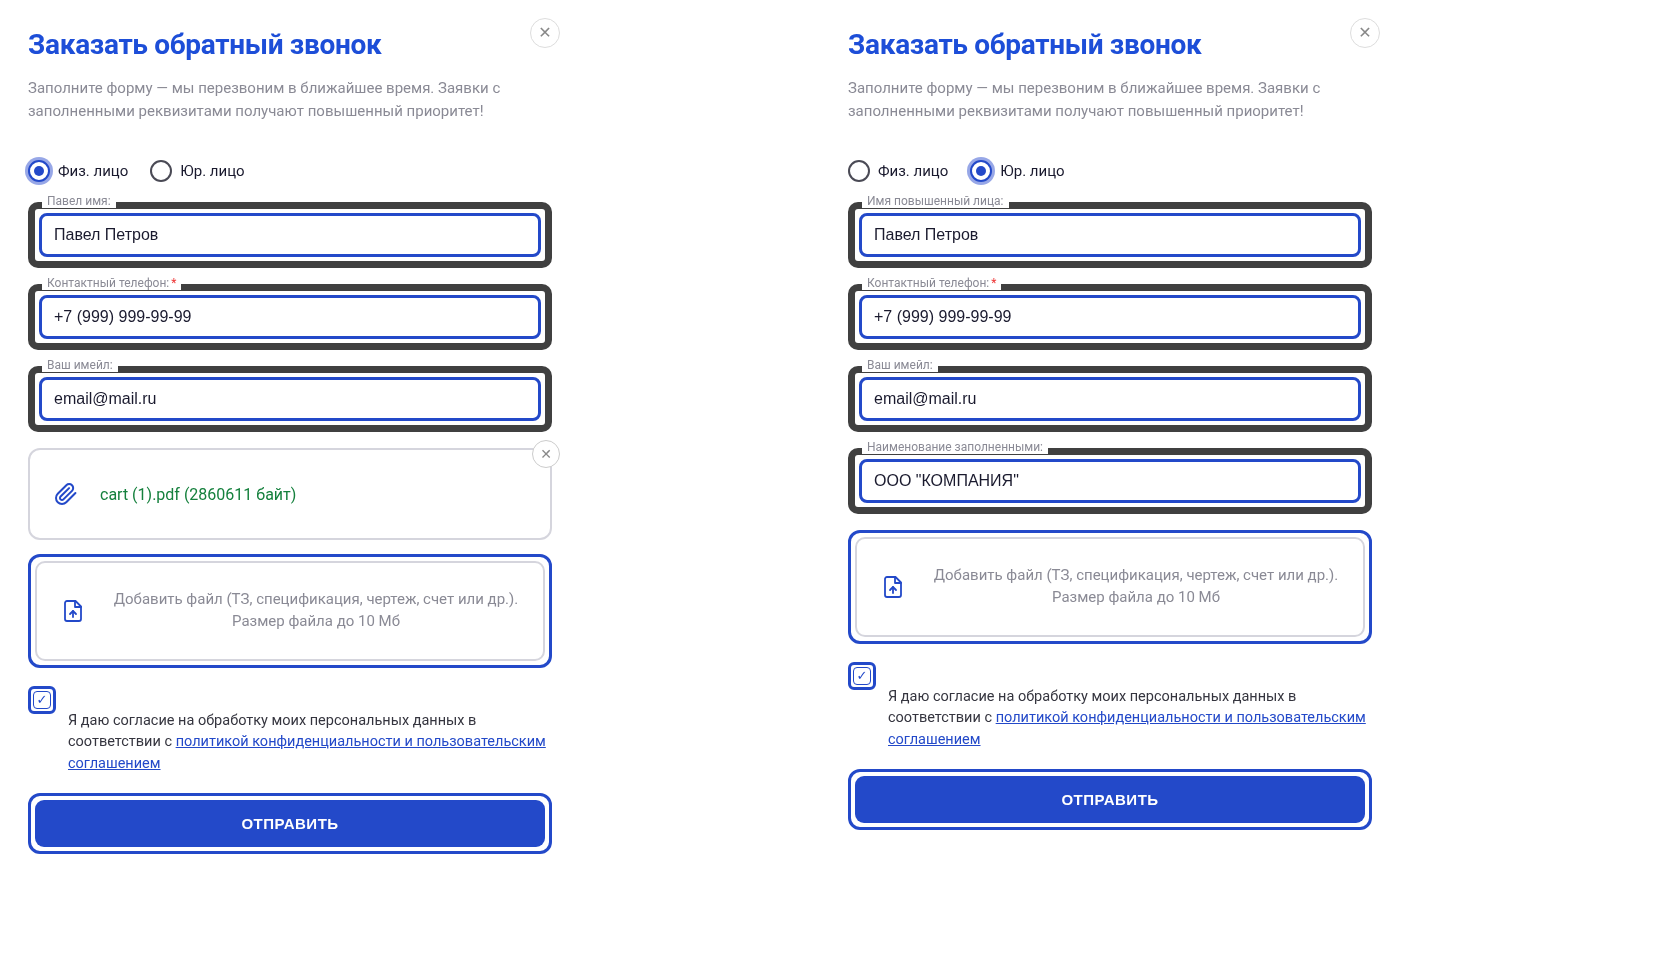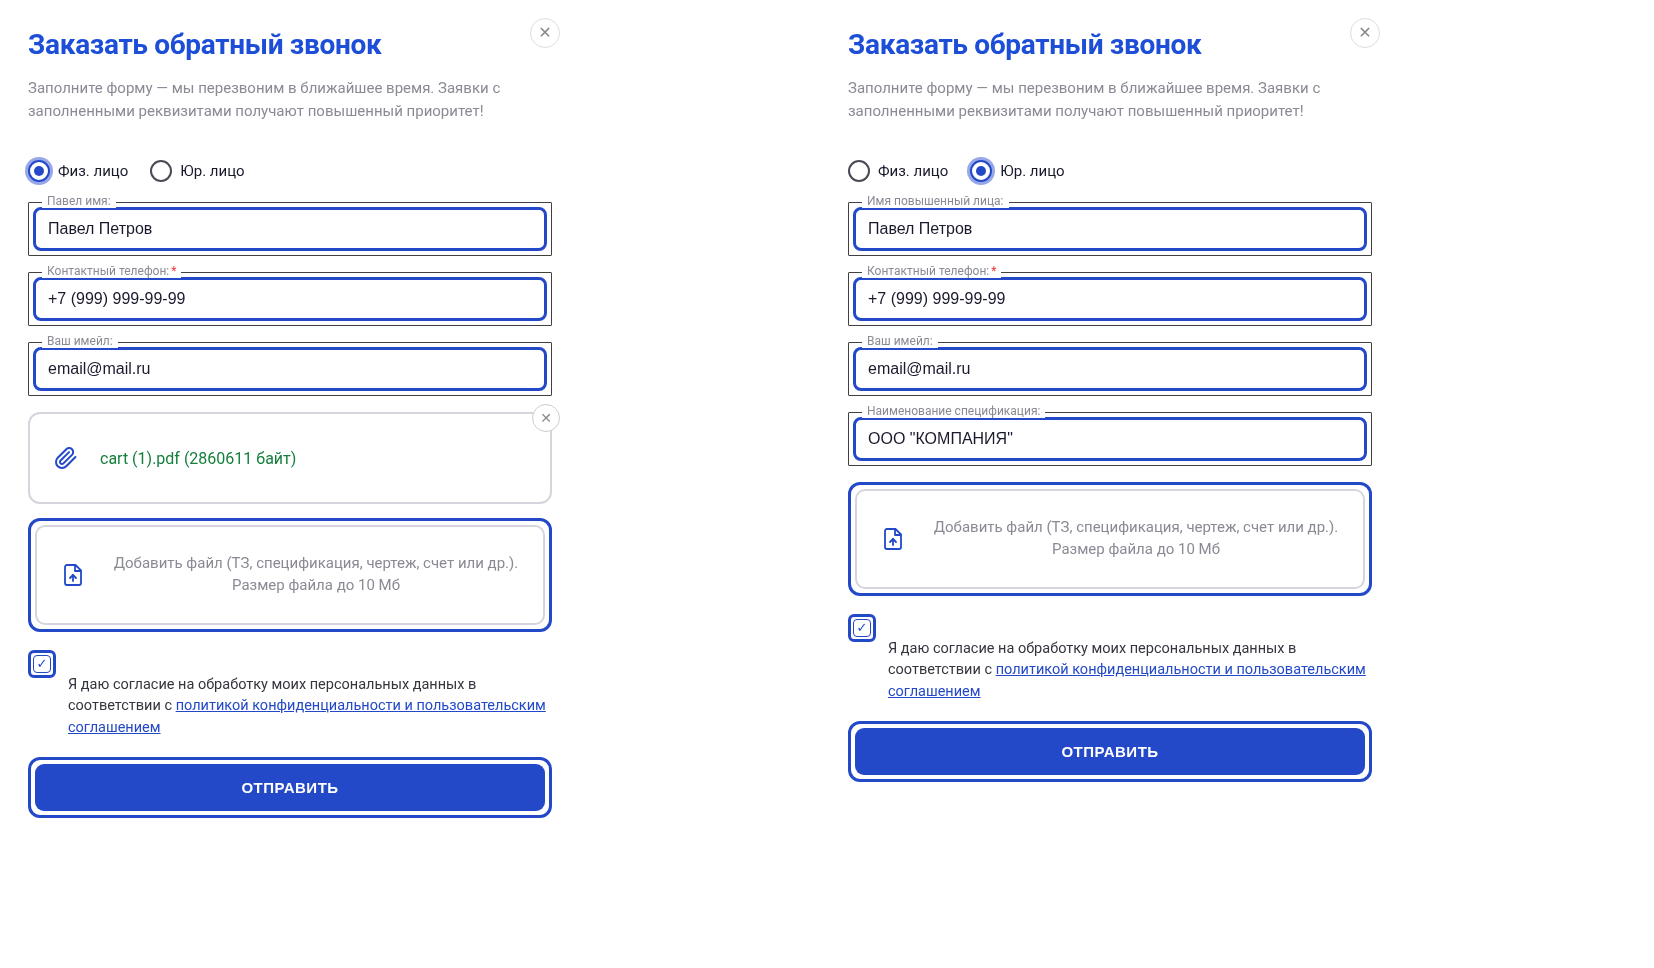--- a/index.html
+++ b/index.html
@@ -90,22 +90,22 @@
     top: -8px;
     left: 14px;
     background: #fff;
     padding: 0 5px;
     font-size: 12px;
     color: #8a8a95;
     z-index: 2;
   }
   .req { color: #e33; margin-left: 2px; }
   .input-wrap {
-    border: 1px solid #404040;
-    border-radius: 1px;
+    border: 7px solid #404040;
+    border-radius: 10px;
     padding: 4px;
   }
   .input-inner {
     border: 3px solid #2349c9;
     border-radius: 8px;
     padding: 10px 12px;
     font-size: 16px;
     color: #1a1a2e;
     width: 100%;
     background: #fff;
@@ -337,21 +337,21 @@
   </div>
 
   <div class="field-group">
     <span class="field-label">Ваш имейл:</span>
     <div class="input-wrap">
       <input class="input-inner" value="email@mail.ru" style="">
     </div>
   </div>
 
   <div class="field-group">
-    <span class="field-label">Наименование спецификация:</span>
+    <span class="field-label">Наименование заполненными:</span>
     <div class="input-wrap">
       <input class="input-inner" value="ООО &quot;КОМПАНИЯ&quot;" style="">
     </div>
   </div>
 
 
   <div class="upload-box">
     <div class="upload-inner">
       <svg class="upload-icon" width="24" height="30" viewBox="0 0 24 24" fill="none" stroke="currentColor" stroke-width="1.8" stroke-linecap="round" stroke-linejoin="round">
           <path d="M14.5 2H6a2 2 0 0 0-2 2v16a2 2 0 0 0 2 2h12a2 2 0 0 0 2-2V7.5L14.5 2z"></path>

